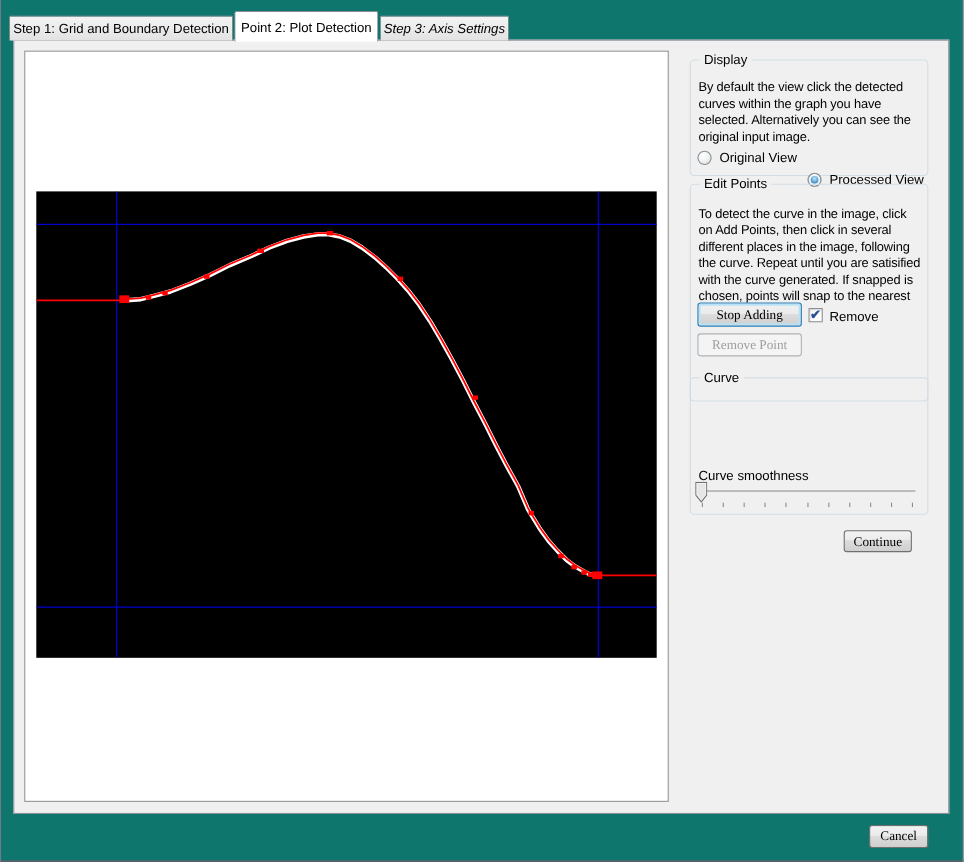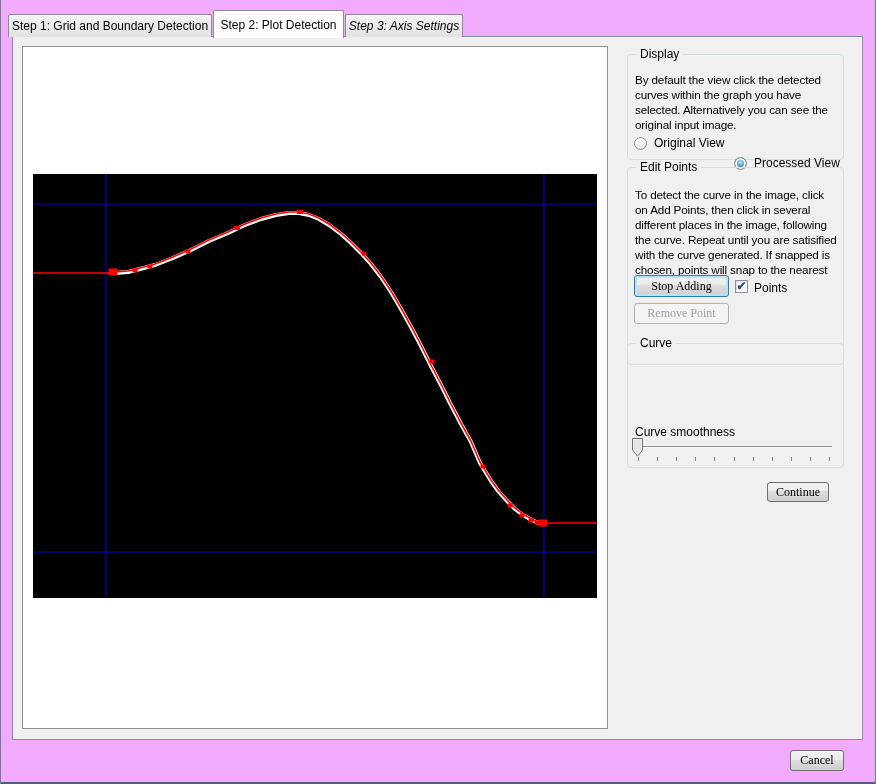--- a/index.html
+++ b/index.html
@@ -1,18 +1,18 @@
 <!DOCTYPE html>
 <html><head>
 <meta charset="utf-8">
 <style>
   html,body{margin:0;padding:0;background:#d8d8d8;}
   *{box-sizing:border-box;}
   #window{
-    position:relative;width:876px;height:784px;background:#f0abfc;
+    position:relative;width:876px;height:784px;background:#0f766e;
     font-family:"Liberation Sans",sans-serif;font-size:12px;color:#000;
     box-shadow:inset 1px 0 0 #6e7a87, inset -1px 0 0 #6e7a87, inset 0 -2px 0 #55606c;
     overflow:hidden;cursor:default;
   }
   
   .tab{
     position:absolute;top:14px;height:23px;z-index:2;
     border:1px solid #898c95;border-bottom:none;border-radius:2px 2px 0 0;
     background:linear-gradient(#f4f4f4,#e2e2e2);
     display:flex;align-items:center;justify-content:center;white-space:nowrap;
@@ -89,21 +89,21 @@
 </head>
 <body>
 
 <div id="window">
 
   <div>
     <div class="tab" style="left:8px;width:204px;">
       <span>Step 1: Grid and Boundary Detection</span>
     </div>
     <div class="tab active" style="left:213px;width:131px;">
-      <span>Step 2: Plot Detection</span>
+      <span>Point 2: Plot Detection</span>
     </div>
     <div class="tab" style="left:345px;width:118px;font-style:italic;">
       <span>Step 3: Axis Settings</span>
     </div>
   </div>
 
   <div class="tab-page"></div>
 
   <div class="plot-panel"></div>
   <div class="plot-image">
@@ -144,21 +144,21 @@
     </div>
   </div>
 
   <div class="groupbox" style="left:627px;top:167px;width:217px;height:198px;">
     <span class="groupbox-label">Edit Points</span>
     <div class="desc" style="top:19px;">To detect the curve in the image, click on Add Points, then click in several different places in the image, following the curve. Repeat until you are satisified with the curve generated. If snapped is chosen, points will snap to the nearest curve.</div>
     <button class="btn focus-blue" style="left:6px;top:107px;width:95px;height:22px;">Stop Adding</button>
     <div class="checkbox" style="left:107px;top:112px;">
       <span class="mark">✔</span>
     </div>
-    <span style="position:absolute;left:126px;top:113px;">Points</span>
+    <span style="position:absolute;left:126px;top:113px;">Remove</span>
     <button class="btn disabled" id="remove-point-btn" style="left:6px;top:135px;width:95px;height:21px;">Remove Point</button>
   </div>
 
   <div class="groupbox" style="left:627px;top:343px;width:217px;height:125px;">
     <span class="groupbox-label">Curve</span>
     <span style="position:absolute;left:7px;top:81px;">Curve smoothness</span>
     <div class="slider-track" style="left:7px;top:102px;width:197px;"></div>
     <div class="slider-thumb" id="slider-thumb" style="top: 94px; left: 4px;">
       <svg width="11" height="19" viewBox="0 0 11 19">
         <path d="M0.5,0.5 H10.5 V12 L5.5,18.2 L0.5,12 Z" fill="#f2f2f2" stroke="#707070" stroke-width="1"></path>

